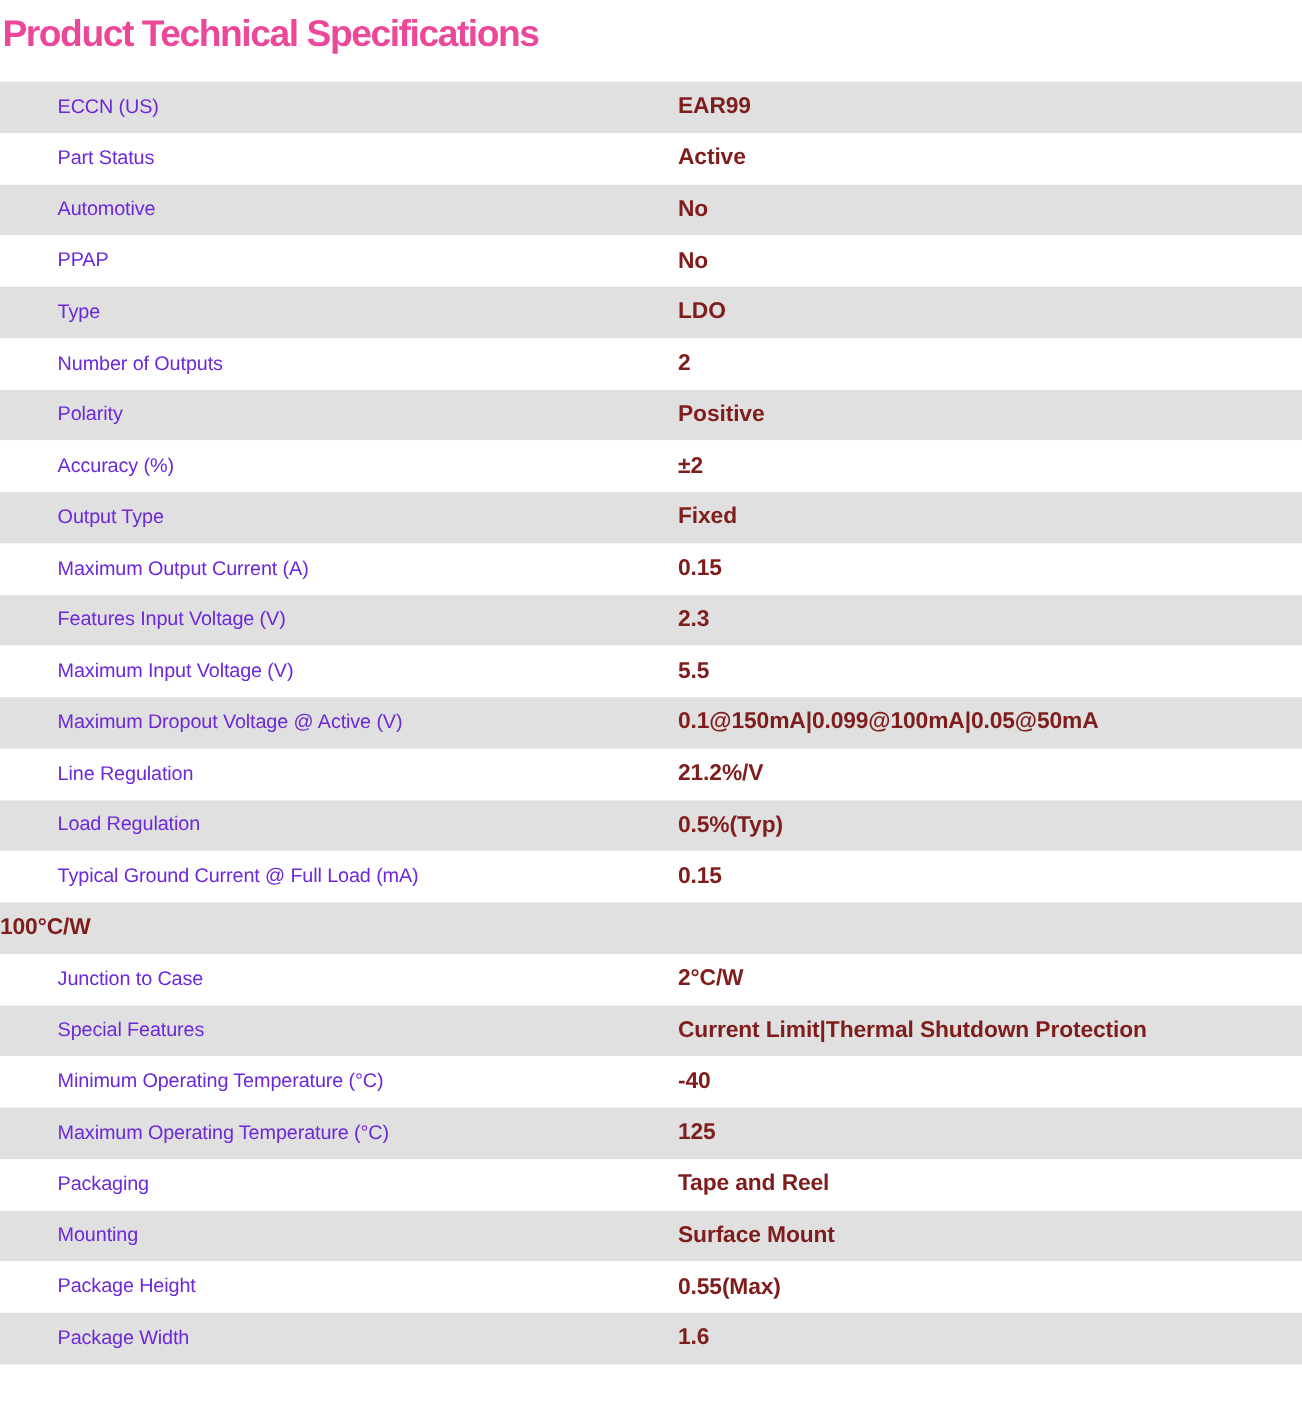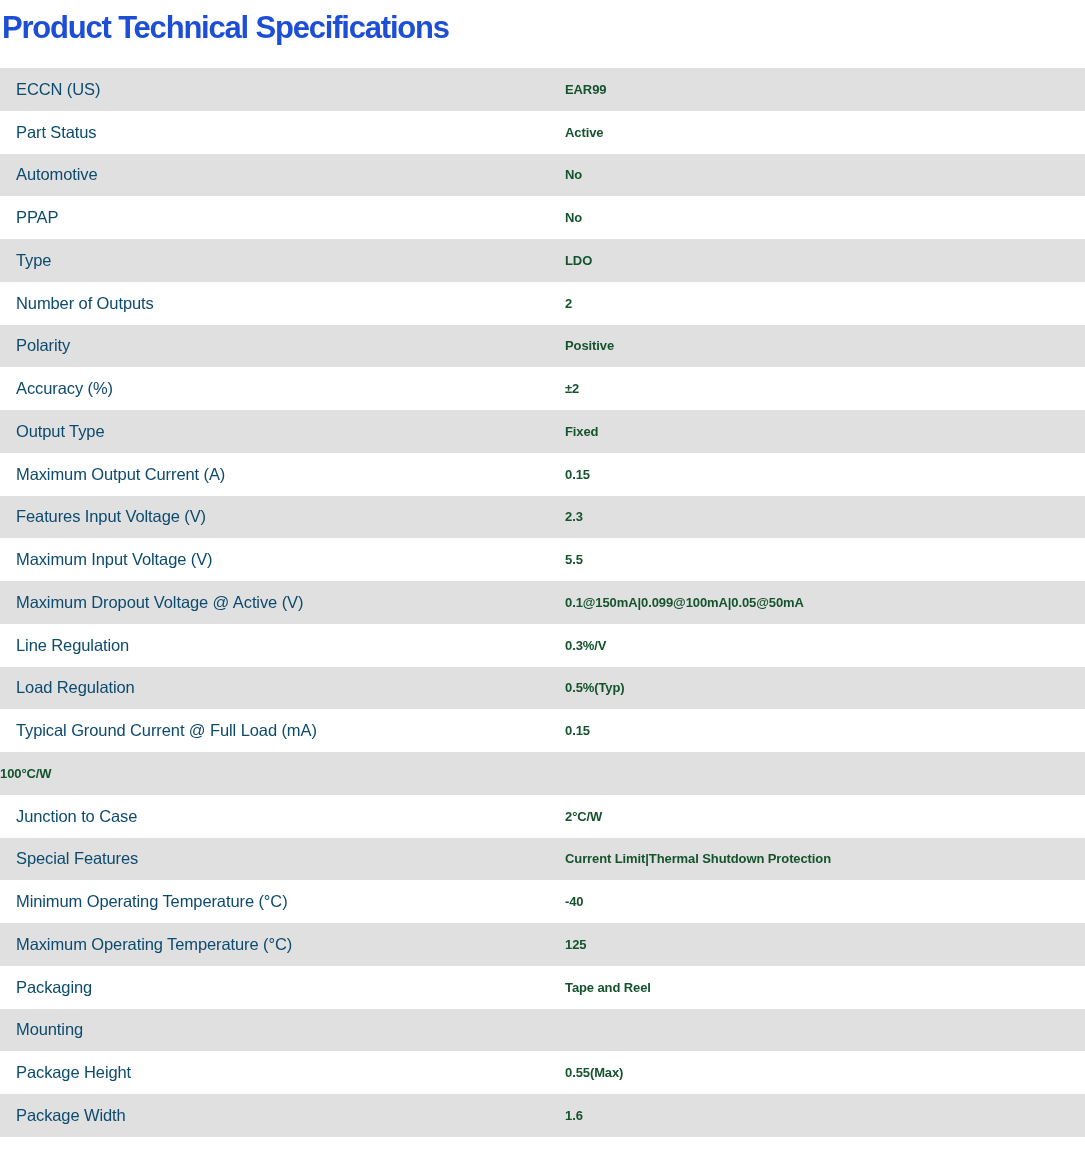--- a/index.html
+++ b/index.html
@@ -6,53 +6,53 @@
   html, body {
     width: 1085px;
     height: 1170px;
     overflow: hidden;
     background: #ffffff;
     font-family: "Liberation Sans", "DejaVu Sans", sans-serif;
   }
   .page-title {
     font-size: 31px;
     font-weight: 700;
-    color: #1d4ed8;
+    color: #ec4899;
     letter-spacing: -1.2px;
     margin: 9px 0 0 2px;
     line-height: 38px;
   }
   .spec-table {
     margin-top: 21px;
     width: 1085px;
   }
   .spec-row {
     display: flex;
     align-items: center;
     height: 42.75px;
     width: 100%;
     background: #ffffff;
   }
   .spec-row:nth-child(odd) {
     background: #e0e0e0;
   }
   .spec-label {
     width: 565px;
-    padding-left: 16px;
+    padding-left: 48px;
     font-size: 16.5px;
     font-weight: 400;
-    color: #0c4a6e;
+    color: #6d28d9;
     letter-spacing: -0.1px;
     white-space: nowrap;
   }
   .spec-value {
     flex: 1;
-    font-size: 13px;
+    font-size: 19px;
     font-weight: 700;
-    color: #14532d;
+    color: #7f1d1d;
     letter-spacing: -0.1px;
     white-space: nowrap;
   }
 </style>
 </head>
 <body>
 
 <h1 class="page-title">Product Technical Specifications</h1>
 
 <div class="spec-table" id="spec-table">
@@ -117,21 +117,21 @@
     <div class="spec-value">5.5</div>
   </div>
 
   <div class="spec-row">
     <div class="spec-label">Maximum Dropout Voltage @ Active (V)</div>
     <div class="spec-value">0.1@150mA|0.099@100mA|0.05@50mA</div>
   </div>
 
   <div class="spec-row">
     <div class="spec-label">Line Regulation</div>
-    <div class="spec-value">0.3%/V</div>
+    <div class="spec-value">21.2%/V</div>
   </div>
 
   <div class="spec-row">
     <div class="spec-label">Load Regulation</div>
     <div class="spec-value">0.5%(Typ)</div>
   </div>
 
   <div class="spec-row">
     <div class="spec-label">Typical Ground Current @ Full Load (mA)</div>
     <div class="spec-value">0.15</div>
@@ -161,20 +161,21 @@
     <div class="spec-value">125</div>
   </div>
 
   <div class="spec-row">
     <div class="spec-label">Packaging</div>
     <div class="spec-value">Tape and Reel</div>
   </div>
 
   <div class="spec-row">
     <div class="spec-label">Mounting</div>
+    <div class="spec-value">Surface Mount</div>
   </div>
 
   <div class="spec-row">
     <div class="spec-label">Package Height</div>
     <div class="spec-value">0.55(Max)</div>
   </div>
 
   <div class="spec-row">
     <div class="spec-label">Package Width</div>
     <div class="spec-value">1.6</div>

